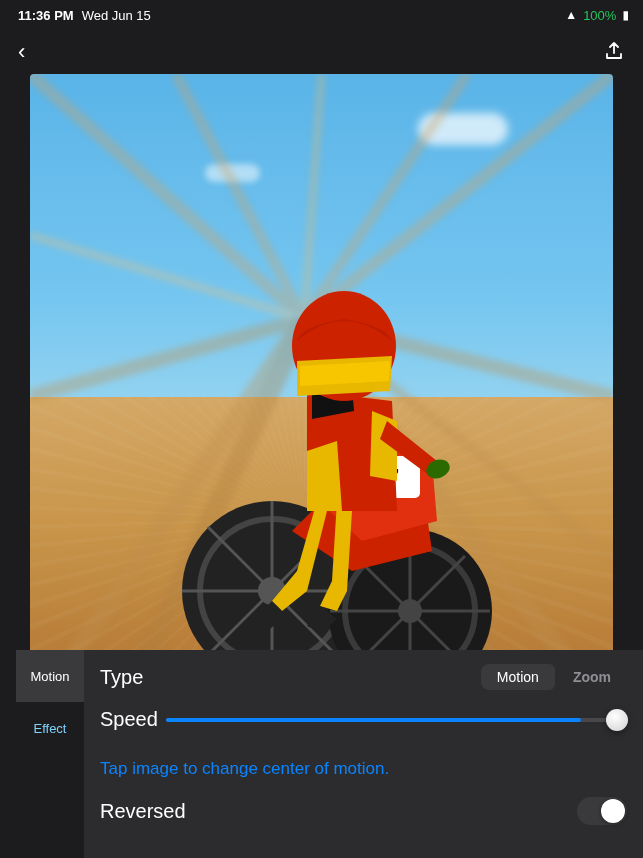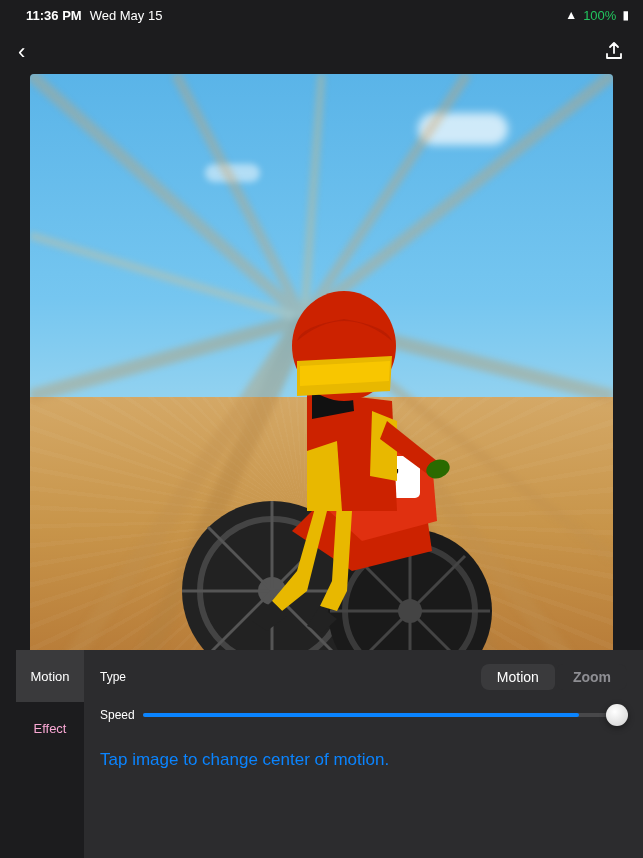--- a/index.html
+++ b/index.html
@@ -8,21 +8,21 @@
       height: 858px;
       background: #1c1c1e;
       font-family: -apple-system, 'Helvetica Neue', sans-serif;
       overflow: hidden;
       position: relative;
     }
 
     
     .status-bar {
       position: absolute;
-      top: 0; left: 12px; right: 0;
+      top: 0; left: 4px; right: 0;
       height: 30px;
       background: #1c1c1e;
       display: flex;
       align-items: center;
       justify-content: space-between;
       padding: 0 14px;
       z-index: 10;
     }
     .status-time {
       color: #fff;
@@ -109,21 +109,21 @@
       height: 52px;
       display: flex;
       align-items: center;
       justify-content: center;
       cursor: pointer;
     }
     .sidebar-item.active {
       background: #3a3a3c;
     }
     .sidebar-label {
-      color: #f9a8d4;
+      color: #7dd3fc;
       font-size: 13px;
       font-weight: 400;
     }
     .sidebar-label.active-label {
       color: #fff;
     }
 
     
     .right-panel {
       flex: 1;
@@ -135,21 +135,21 @@
 
     
     .type-row {
       display: flex;
       align-items: center;
       justify-content: space-between;
       margin-bottom: 18px;
     }
     .row-label {
       color: #fff;
-      font-size: 12px;
+      font-size: 20px;
       font-weight: 400;
     }
     .type-buttons {
       display: flex;
       border-radius: 8px;
       overflow: hidden;
       gap: 2px;
     }
     .type-btn {
       padding: 5px 16px;
@@ -308,21 +308,21 @@
       width: 340px;
       height: 540px;
     }
   </style>
 </head>
 <body>
 
 <div class="status-bar">
   <div style="display:flex;align-items:center;gap:8px;">
     <span class="status-time">11:36 PM</span>
-    <span class="status-date">Wed May 15</span>
+    <span class="status-date">Wed Jun 15</span>
   </div>
   <div class="status-right">
     <span style="color:#fff;font-size:12px;">▲</span>
     <span class="battery-pct">100%</span>
     <span style="color:#fff;font-size:12px;">▮</span>
   </div>
 </div>
 
 <div class="nav-bar">
   <button class="nav-back-btn">‹</button>
@@ -461,15 +461,21 @@
       <div class="slider-container">
         <div class="slider-track">
           <div class="slider-fill"></div>
           <div class="slider-thumb"></div>
         </div>
       </div>
     </div>
 
     <div class="hint-text">Tap image to change center of motion.</div>
 
+    <div class="reversed-row">
+      <span class="row-label">Reversed</span>
+      <div class="toggle">
+        <div class="toggle-knob"></div>
+      </div>
+    </div>
 
   </div>
 </div>
 
 </body></html>

